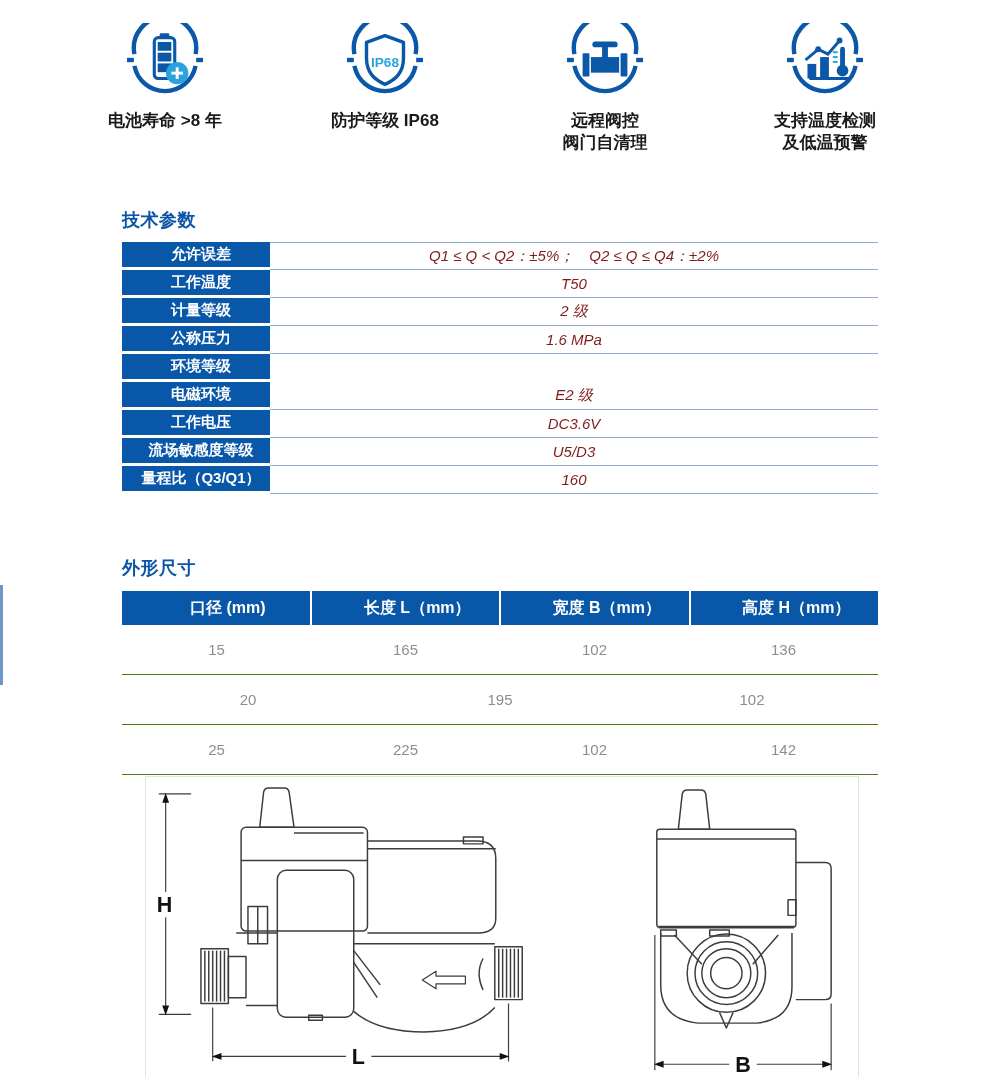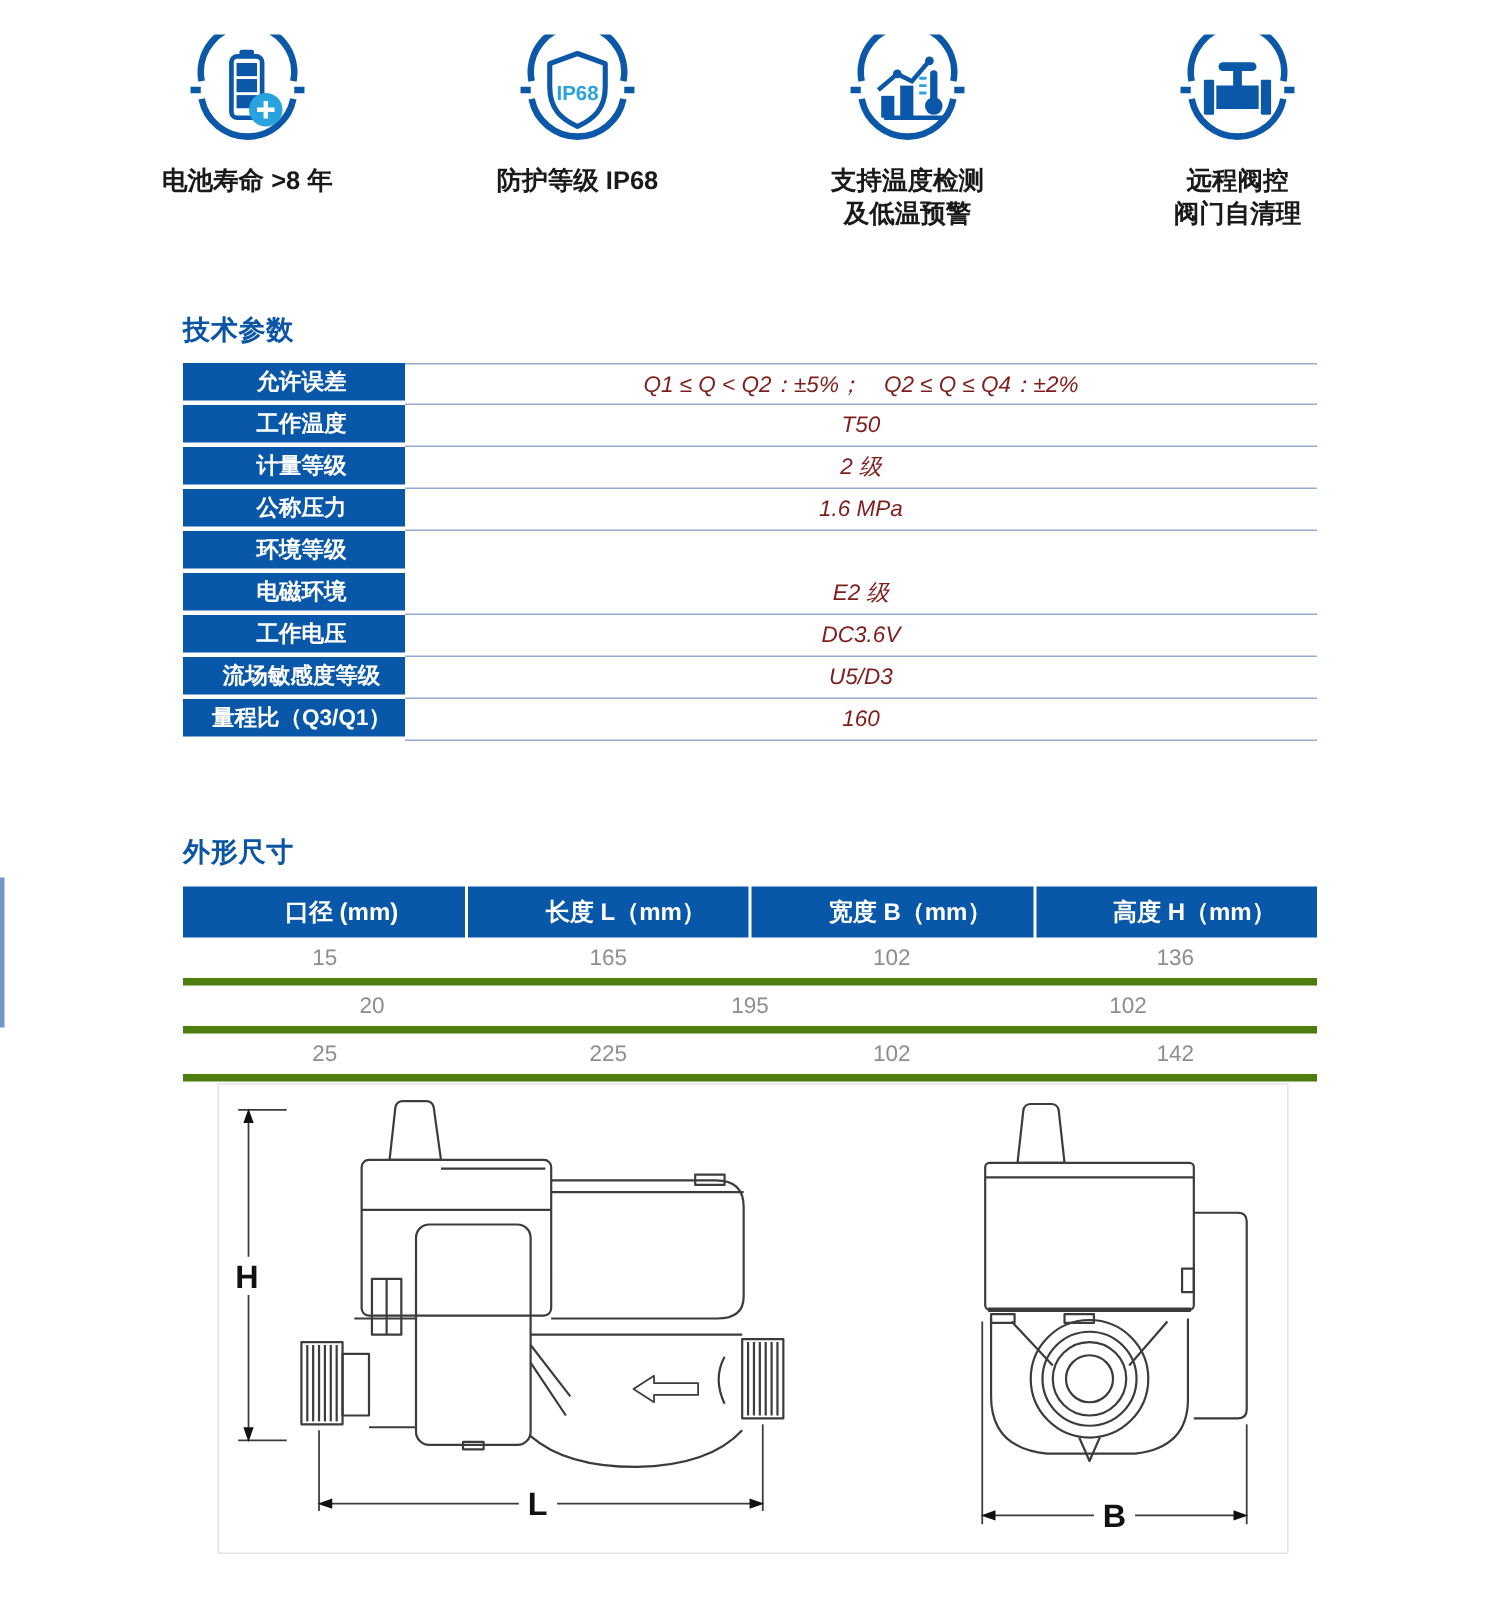--- a/index.html
+++ b/index.html
@@ -41,21 +41,21 @@
   }
   .t-row:first-child .t-value { border-top:1px solid #93abd0; }
 
   
   .dim-header { display:flex; gap:2px; }
   .dim-header-cell {
     flex:1; height:34px; background:#0857a8; color:#fff;
     font-size:16px; font-weight:bold;
     display:flex; align-items:center; justify-content:center;padding-left:24px;
   }
-  .dim-row { display:flex; height:32px; border-bottom:5px solid #4d7c0f; }
+  .dim-row { display:flex; height:50px; border-bottom:1px solid #4d7c0f; }
   .dim-cell { flex:1; color:#8e8e8e; font-size:15px; display:flex; align-items:center; justify-content:center; }
 
   
   .drawing-panel {
     margin-left:23px; margin-top:1px; width:714px; height:314px;
     border:1px solid #e3e3e3; background:#fff; display:flex; overflow:hidden;
   }
   .drawing-left  { margin:4px 0 0 4px; }
   .drawing-right { margin:4px 0 0 86px; }
   svg text.dim-label { font-family:"Liberation Sans",sans-serif; font-size:22px; font-weight:bold; fill:#111; }
@@ -89,20 +89,36 @@
   <div class="feature">
     <svg width="78" height="74" viewBox="0 0 80 76">
       <path d="M8.6 31.9 A32 32 0 1 1 71.4 31.9" fill="none" stroke="#0b57a8" stroke-width="4.5"></path>
       <path d="M8.6 44.1 A32 32 0 0 0 71.4 44.1" fill="none" stroke="#0b57a8" stroke-width="4.5"></path>
       <line x1="1" y1="38" x2="8" y2="38" stroke="#0b57a8" stroke-width="4.5"></line>
       <line x1="72" y1="38" x2="79" y2="38" stroke="#0b57a8" stroke-width="4.5"></line>
       <path d="M40 13 L59 20 L59 36 C59 51 51 58 40 63 C29 58 21 51 21 36 L21 20 Z" fill="none" stroke="#0b57a8" stroke-width="3.5" stroke-linejoin="round"></path>
       <text x="40" y="45" text-anchor="middle" font-size="14" font-weight="bold" fill="#29a3dd" font-family="Liberation Sans, sans-serif">IP68</text>
     </svg>
     <div class="feature-caption">防护等级 IP68</div>
+  </div>
+
+  <div class="feature">
+    <svg width="78" height="74" viewBox="0 0 80 76">
+      <path d="M8.6 31.9 A32 32 0 1 1 71.4 31.9" fill="none" stroke="#0b57a8" stroke-width="4.5"></path>
+      <path d="M8.6 44.1 A32 32 0 0 0 71.4 44.1" fill="none" stroke="#0b57a8" stroke-width="4.5"></path>
+      <line x1="1" y1="38" x2="8" y2="38" stroke="#0b57a8" stroke-width="4.5"></line>
+      <line x1="72" y1="38" x2="79" y2="38" stroke="#0b57a8" stroke-width="4.5"></line>
+      <rect x="27" y="19" width="26" height="6" rx="3" fill="#0b57a8"></rect>
+      <rect x="37" y="24" width="6" height="12" fill="#0b57a8"></rect>
+      <rect x="17" y="31" width="7" height="24" rx="1" fill="#0b57a8"></rect>
+      <rect x="56" y="31" width="7" height="24" rx="1" fill="#0b57a8"></rect>
+      <path d="M25.5 35 L54.5 35 L54.5 51 L25.5 51 Z" fill="#0b57a8"></path>
+    </svg>
+    <div class="feature-caption">远程阀控
+阀门自清理</div>
   </div>
 
   <div class="feature">
     <svg width="78" height="74" viewBox="0 0 80 76">
       <path d="M8.6 31.9 A32 32 0 1 1 71.4 31.9" fill="none" stroke="#0b57a8" stroke-width="4.5"></path>
       <path d="M8.6 44.1 A32 32 0 0 0 71.4 44.1" fill="none" stroke="#0b57a8" stroke-width="4.5"></path>
       <line x1="1" y1="38" x2="8" y2="38" stroke="#0b57a8" stroke-width="4.5"></line>
       <line x1="72" y1="38" x2="79" y2="38" stroke="#0b57a8" stroke-width="4.5"></line>
       <rect x="22" y="42" width="9" height="15" fill="#0b57a8"></rect>
       <rect x="35" y="35" width="9" height="22" fill="#0b57a8"></rect>
@@ -112,36 +128,20 @@
       <line x1="58" y1="27" x2="58" y2="44" stroke="#0b57a8" stroke-width="5" stroke-linecap="round"></line>
       <circle cx="58" cy="49" r="6" fill="#0b57a8"></circle>
       <line x1="48" y1="30" x2="53" y2="30" stroke="#29a3dd" stroke-width="2"></line>
       <line x1="48" y1="35" x2="53" y2="35" stroke="#29a3dd" stroke-width="2"></line>
       <line x1="48" y1="40" x2="53" y2="40" stroke="#29a3dd" stroke-width="2"></line>
       <line x1="24" y1="57" x2="64" y2="57" stroke="#0b57a8" stroke-width="3"></line>
     </svg>
     <div class="feature-caption">支持温度检测
 及低温预警</div>
   </div>
-
-  <div class="feature">
-    <svg width="78" height="74" viewBox="0 0 80 76">
-      <path d="M8.6 31.9 A32 32 0 1 1 71.4 31.9" fill="none" stroke="#0b57a8" stroke-width="4.5"></path>
-      <path d="M8.6 44.1 A32 32 0 0 0 71.4 44.1" fill="none" stroke="#0b57a8" stroke-width="4.5"></path>
-      <line x1="1" y1="38" x2="8" y2="38" stroke="#0b57a8" stroke-width="4.5"></line>
-      <line x1="72" y1="38" x2="79" y2="38" stroke="#0b57a8" stroke-width="4.5"></line>
-      <rect x="27" y="19" width="26" height="6" rx="3" fill="#0b57a8"></rect>
-      <rect x="37" y="24" width="6" height="12" fill="#0b57a8"></rect>
-      <rect x="17" y="31" width="7" height="24" rx="1" fill="#0b57a8"></rect>
-      <rect x="56" y="31" width="7" height="24" rx="1" fill="#0b57a8"></rect>
-      <path d="M25.5 35 L54.5 35 L54.5 51 L25.5 51 Z" fill="#0b57a8"></path>
-    </svg>
-    <div class="feature-caption">远程阀控
-阀门自清理</div>
-  </div>
 </div>
 
 <div class="content">
 
   <div class="section-title title-tech">技术参数</div>
 
   <div>
     <div class="t-row">
       <div class="t-label">允许误差</div>
       <div class="t-value">Q1 ≤ Q &lt; Q2：±5%；　Q2 ≤ Q ≤ Q4：±2%</div>

